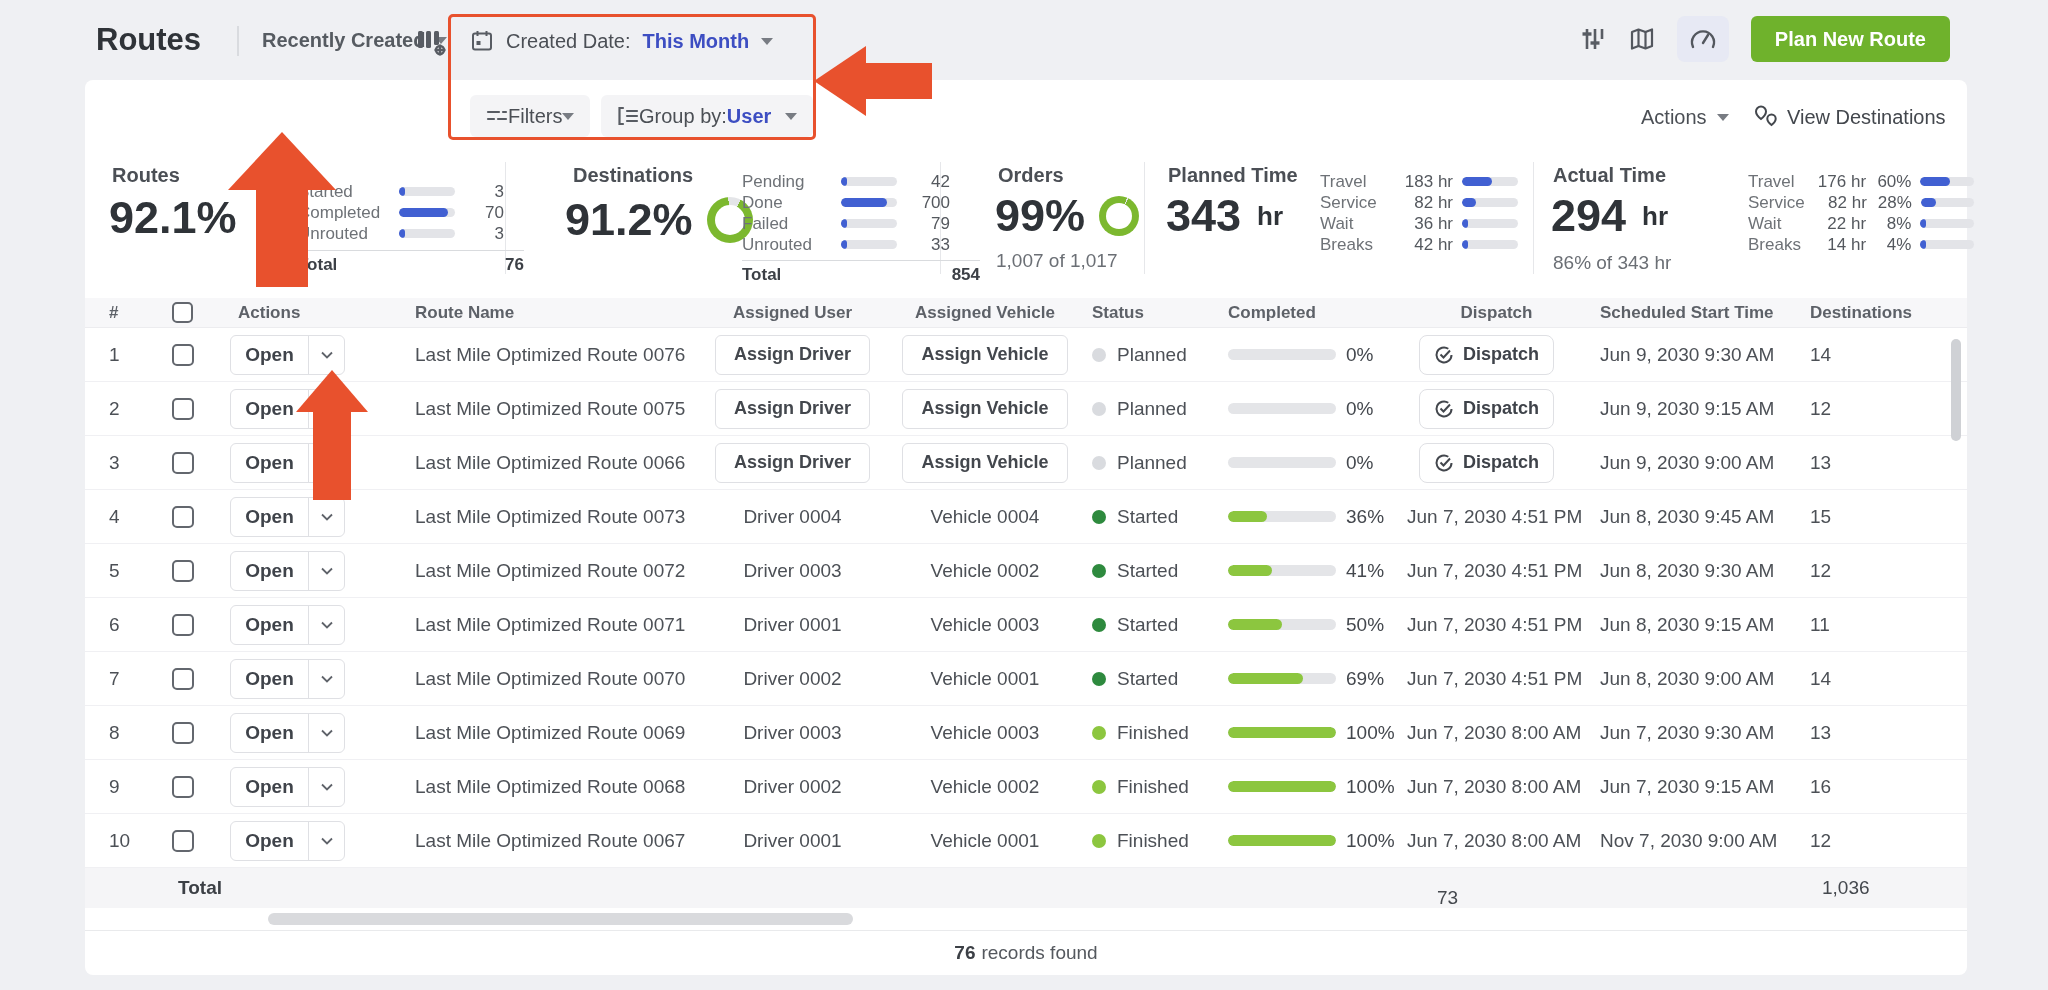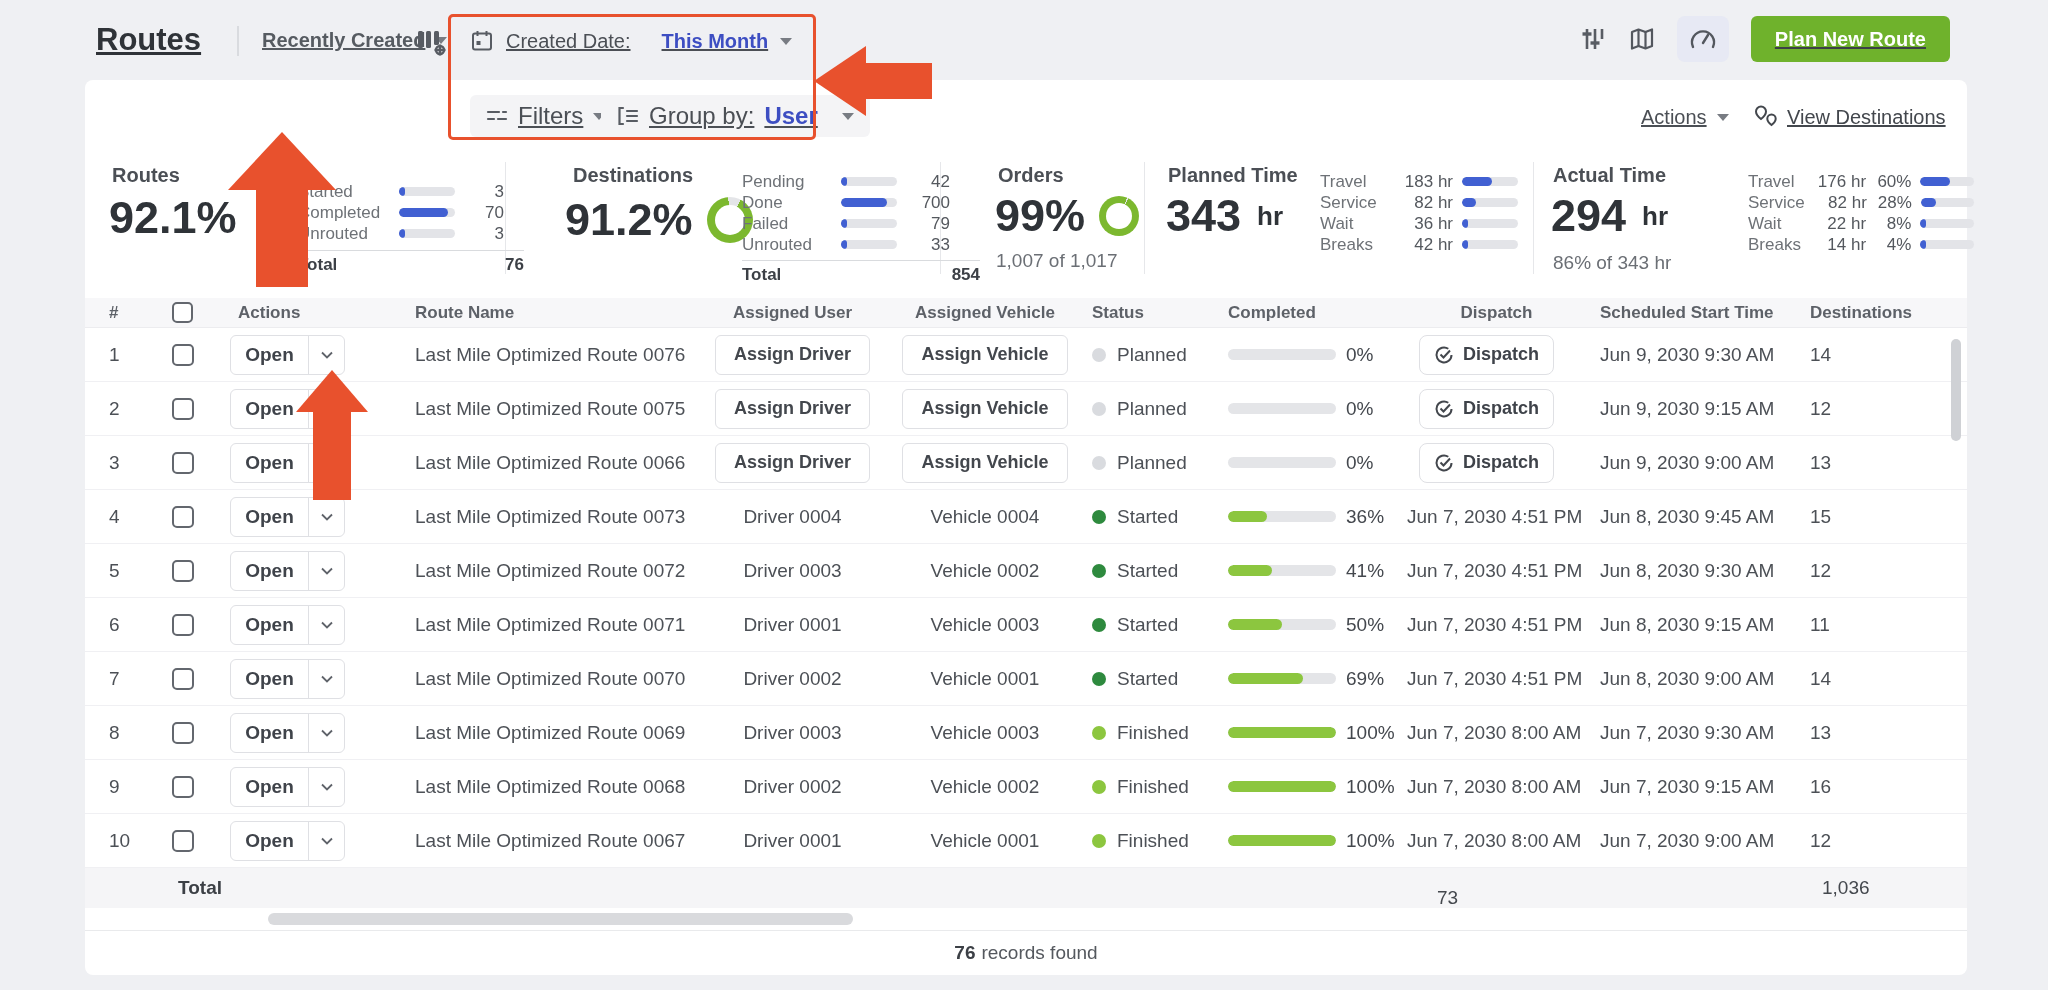--- a/index.html
+++ b/index.html
@@ -4,51 +4,51 @@
 <style>
   * { box-sizing: border-box; margin: 0; padding: 0; }
   html,body { width:2048px; height:990px; }
   body {
     position: relative;
     background: #eff0f3;
     font-family: "Liberation Sans", "DejaVu Sans", sans-serif;
     color: #3c4046;
     overflow: hidden;
   }
-  .abs { position: absolute; text-decoration: underline; }
+  .abs { position: absolute; }
 
   
   .page-title { left:96px; top:22px; font-size:31px; font-weight:bold; color:#2f3338; }
   .title-div { left:237px; top:26px; width:2px; height:30px; background:#d9dbdf; }
   .sort-btn { left:262px; top:29px; display:flex; align-items:center; gap:10px; font-size:20px; font-weight:bold; color:#565b61; cursor:pointer; }
   .icon-btn { display:inline-flex; align-items:center; justify-content:center; cursor:pointer; }
   .cols-gear { left:414px; top:26px; width:34px; height:32px; }
   .cd-row { left:470px; top:29px; display:flex; align-items:center; gap:12px; font-size:20px; color:#4b4f55; cursor:pointer; }
-  .cd-row .val { color:#3d4ec2; font-weight:bold;margin-left:19px; }
+  .cd-row .val { color:#3d4ec2; font-weight:bold; }
   .tri { width:0; height:0; border-left:6px solid transparent; border-right:6px solid transparent; border-top:7px solid #787c83; }
   .hdr-right { right:98px; top:16px; display:flex; align-items:center; gap:22px; }
   .chip { width:52px; height:46px; border-radius:8px; display:flex; align-items:center; justify-content:center; }
   .chip.active { background:#e7e9f4; }
   .btn-primary {
     height:46px; padding:0 24px; border-radius:6px; background:#6fb22c; color:#fff;
     font-size:20px; font-weight:bold; display:flex; align-items:center; cursor:pointer;
   }
 
   
   .card { left:85px; top:80px; width:1882px; height:895px; background:#fff; border-radius:8px; }
 
   
   .search {
     left:20px; top:12px; width:330px; height:44px; border:1px solid #e0e1e5; border-radius:6px;
     background:#fff; display:flex; align-items:center; gap:10px; padding:0 12px;
   }
   .search input { border:none; outline:none; font-size:19px; color:#3f434a; width:100%; font-family:inherit; background:transparent; }
   .soft-btn {
-    height:42px; background:#f4f4f6; border-radius:6px; display:flex; align-items:center; gap:10px;
-    padding:0 16px; font-size:24px; color:#4b4f55; cursor:pointer;
+    height:42px; background:#f4f4f6; border-radius:6px; display:flex; align-items:center; 
+    padding:0 16px; font-size:20px; color:#4b4f55; cursor:pointer;
   }
   .soft-btn .val { color:#3d4ec2; font-weight:bold; }
   .filters-btn { left:385px; top:15px; }
   .groupby-btn { left:516px; top:15px; }
   .actions-btn { left:1556px; top:26px; display:flex; align-items:center; gap:10px; font-size:20px; color:#4b4f55; cursor:pointer; }
   .viewdest-btn { left:1668px; top:24px; display:flex; align-items:center; gap:8px; font-size:20px; color:#43474d; cursor:pointer; }
 
   
   .stats { left:0; top:70px; width:100%; height:150px; }
   .vdiv { position:absolute; top:12px; width:1px; height:112px; background:#e6e7ea; }
@@ -803,21 +803,21 @@
         </span>
         <span class="c-prog">
           <span class="bar">
             <span class="fill" style="width:100%"></span>
           </span>
           <span class="pct">100%</span>
         </span>
         <span class="c-disp">
           <span class="disp-time">Jun 7, 2030 8:00 AM</span>
         </span>
-        <span class="c-sched">Jun 7, 2030 9:00 AM</span>
+        <span class="c-sched">Nov 7, 2030 9:00 AM</span>
         <span>12</span>
         <span></span>
       </div>
     </div>
 
   <div class="total-row">
     <span class="t-label">Total</span>
     <span class="t-disp">73</span>
     <span class="t-dest">1,036</span>
   </div>

